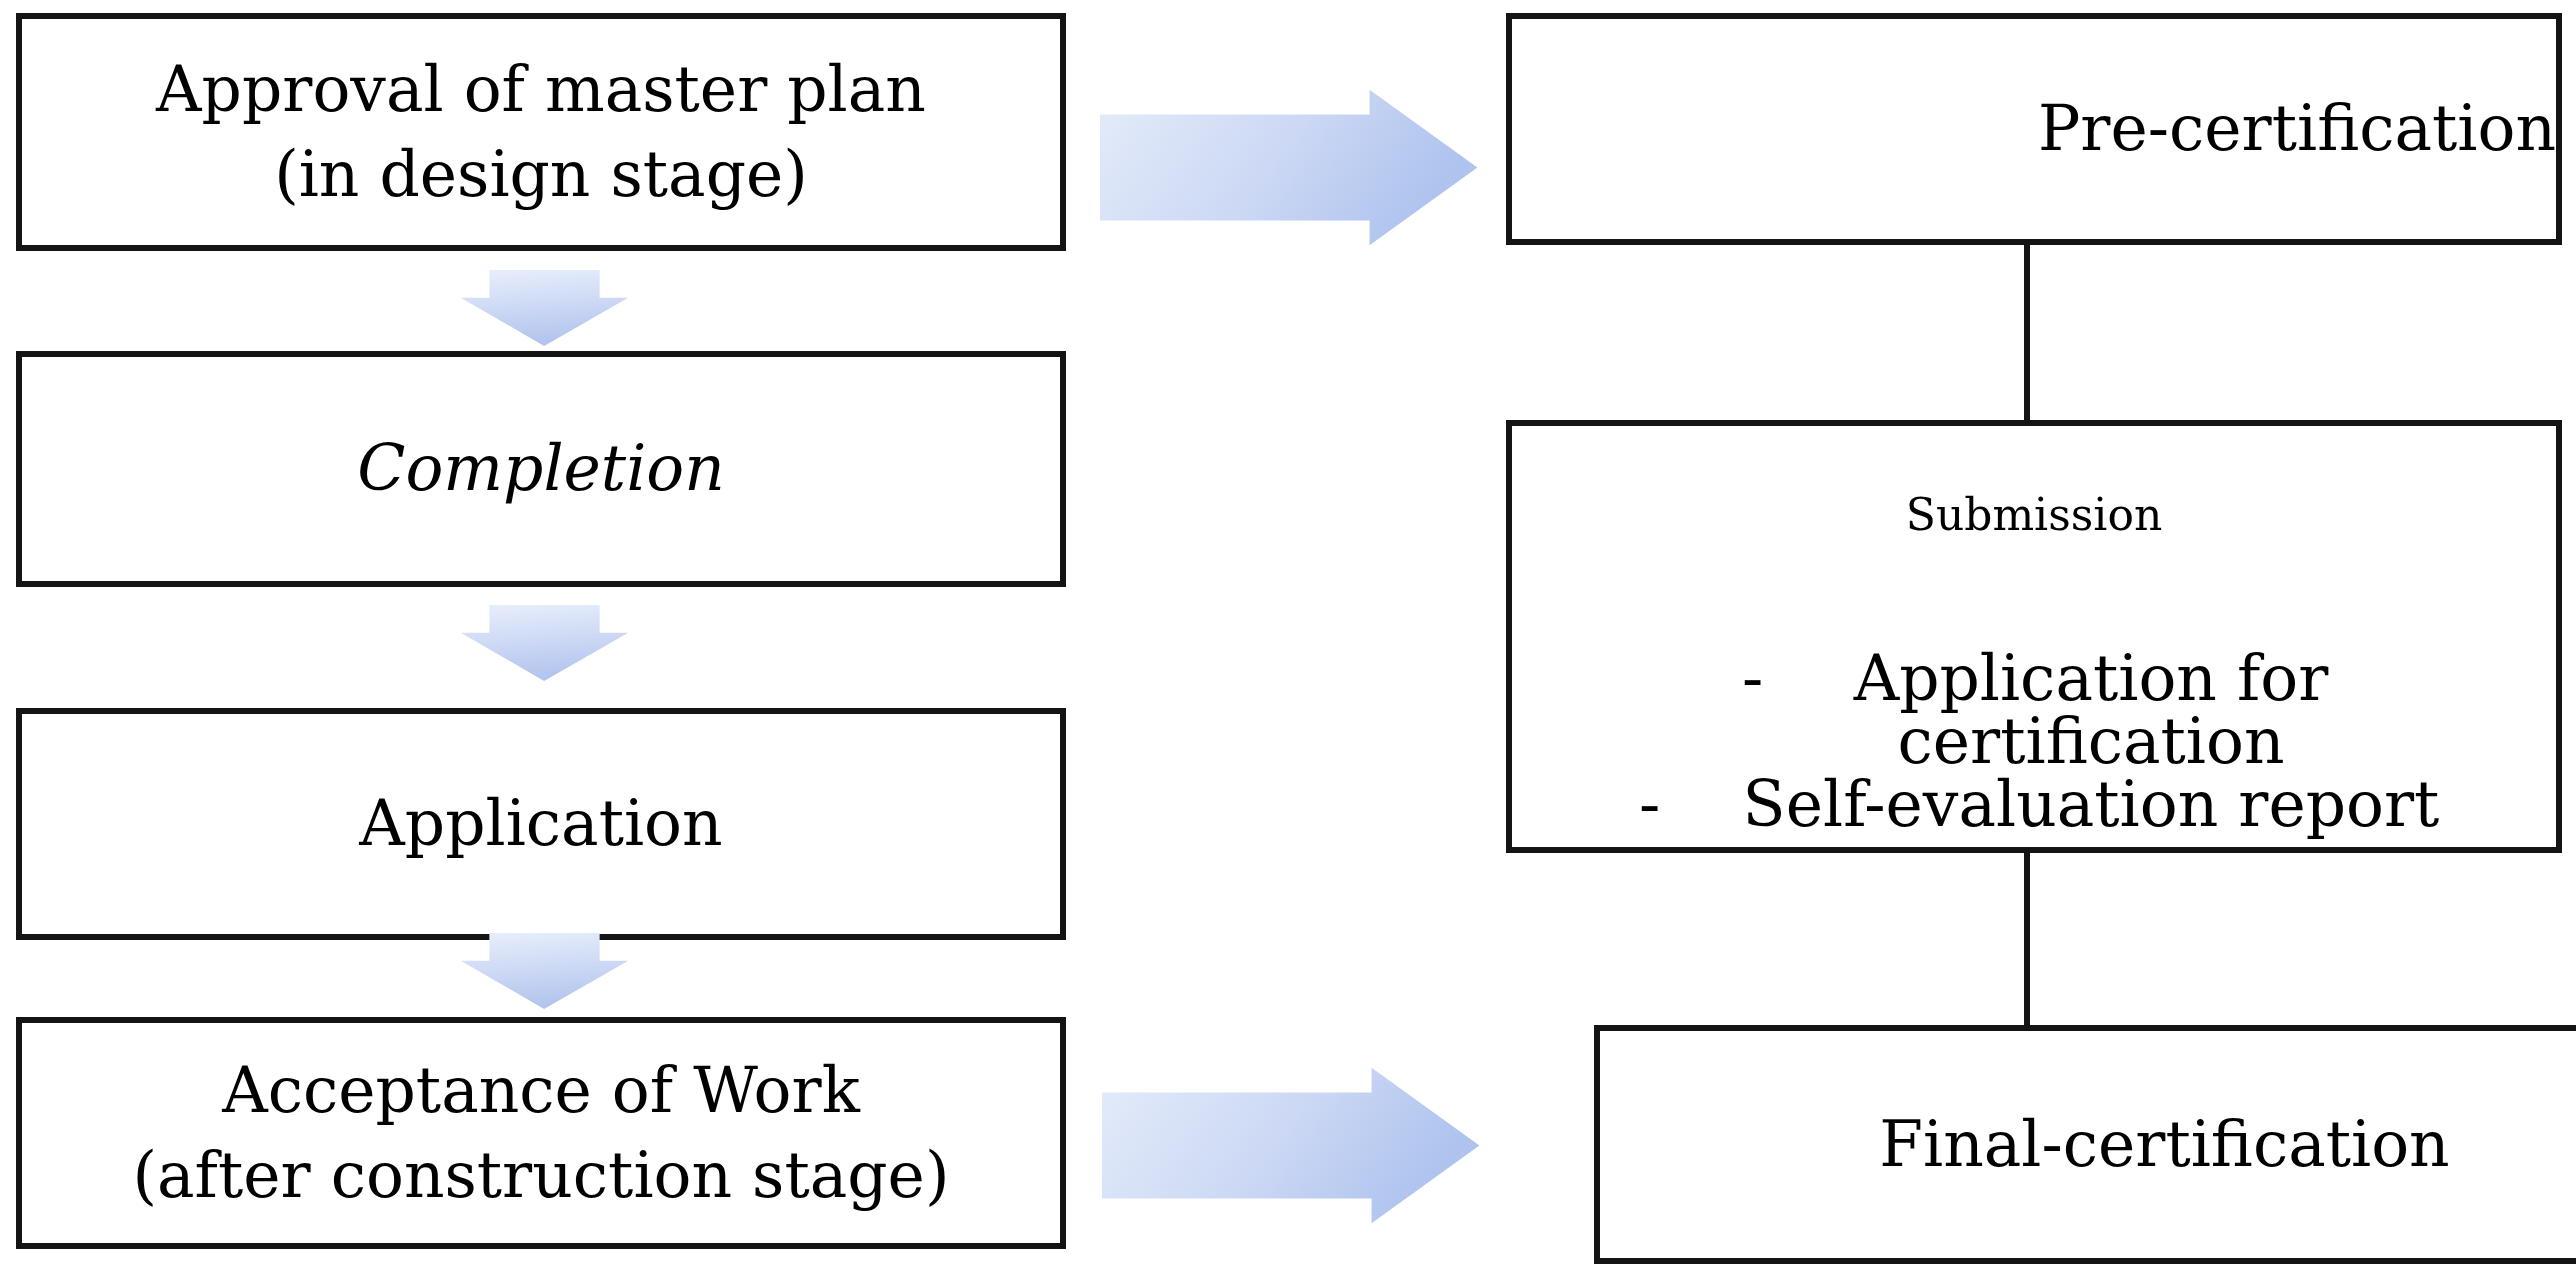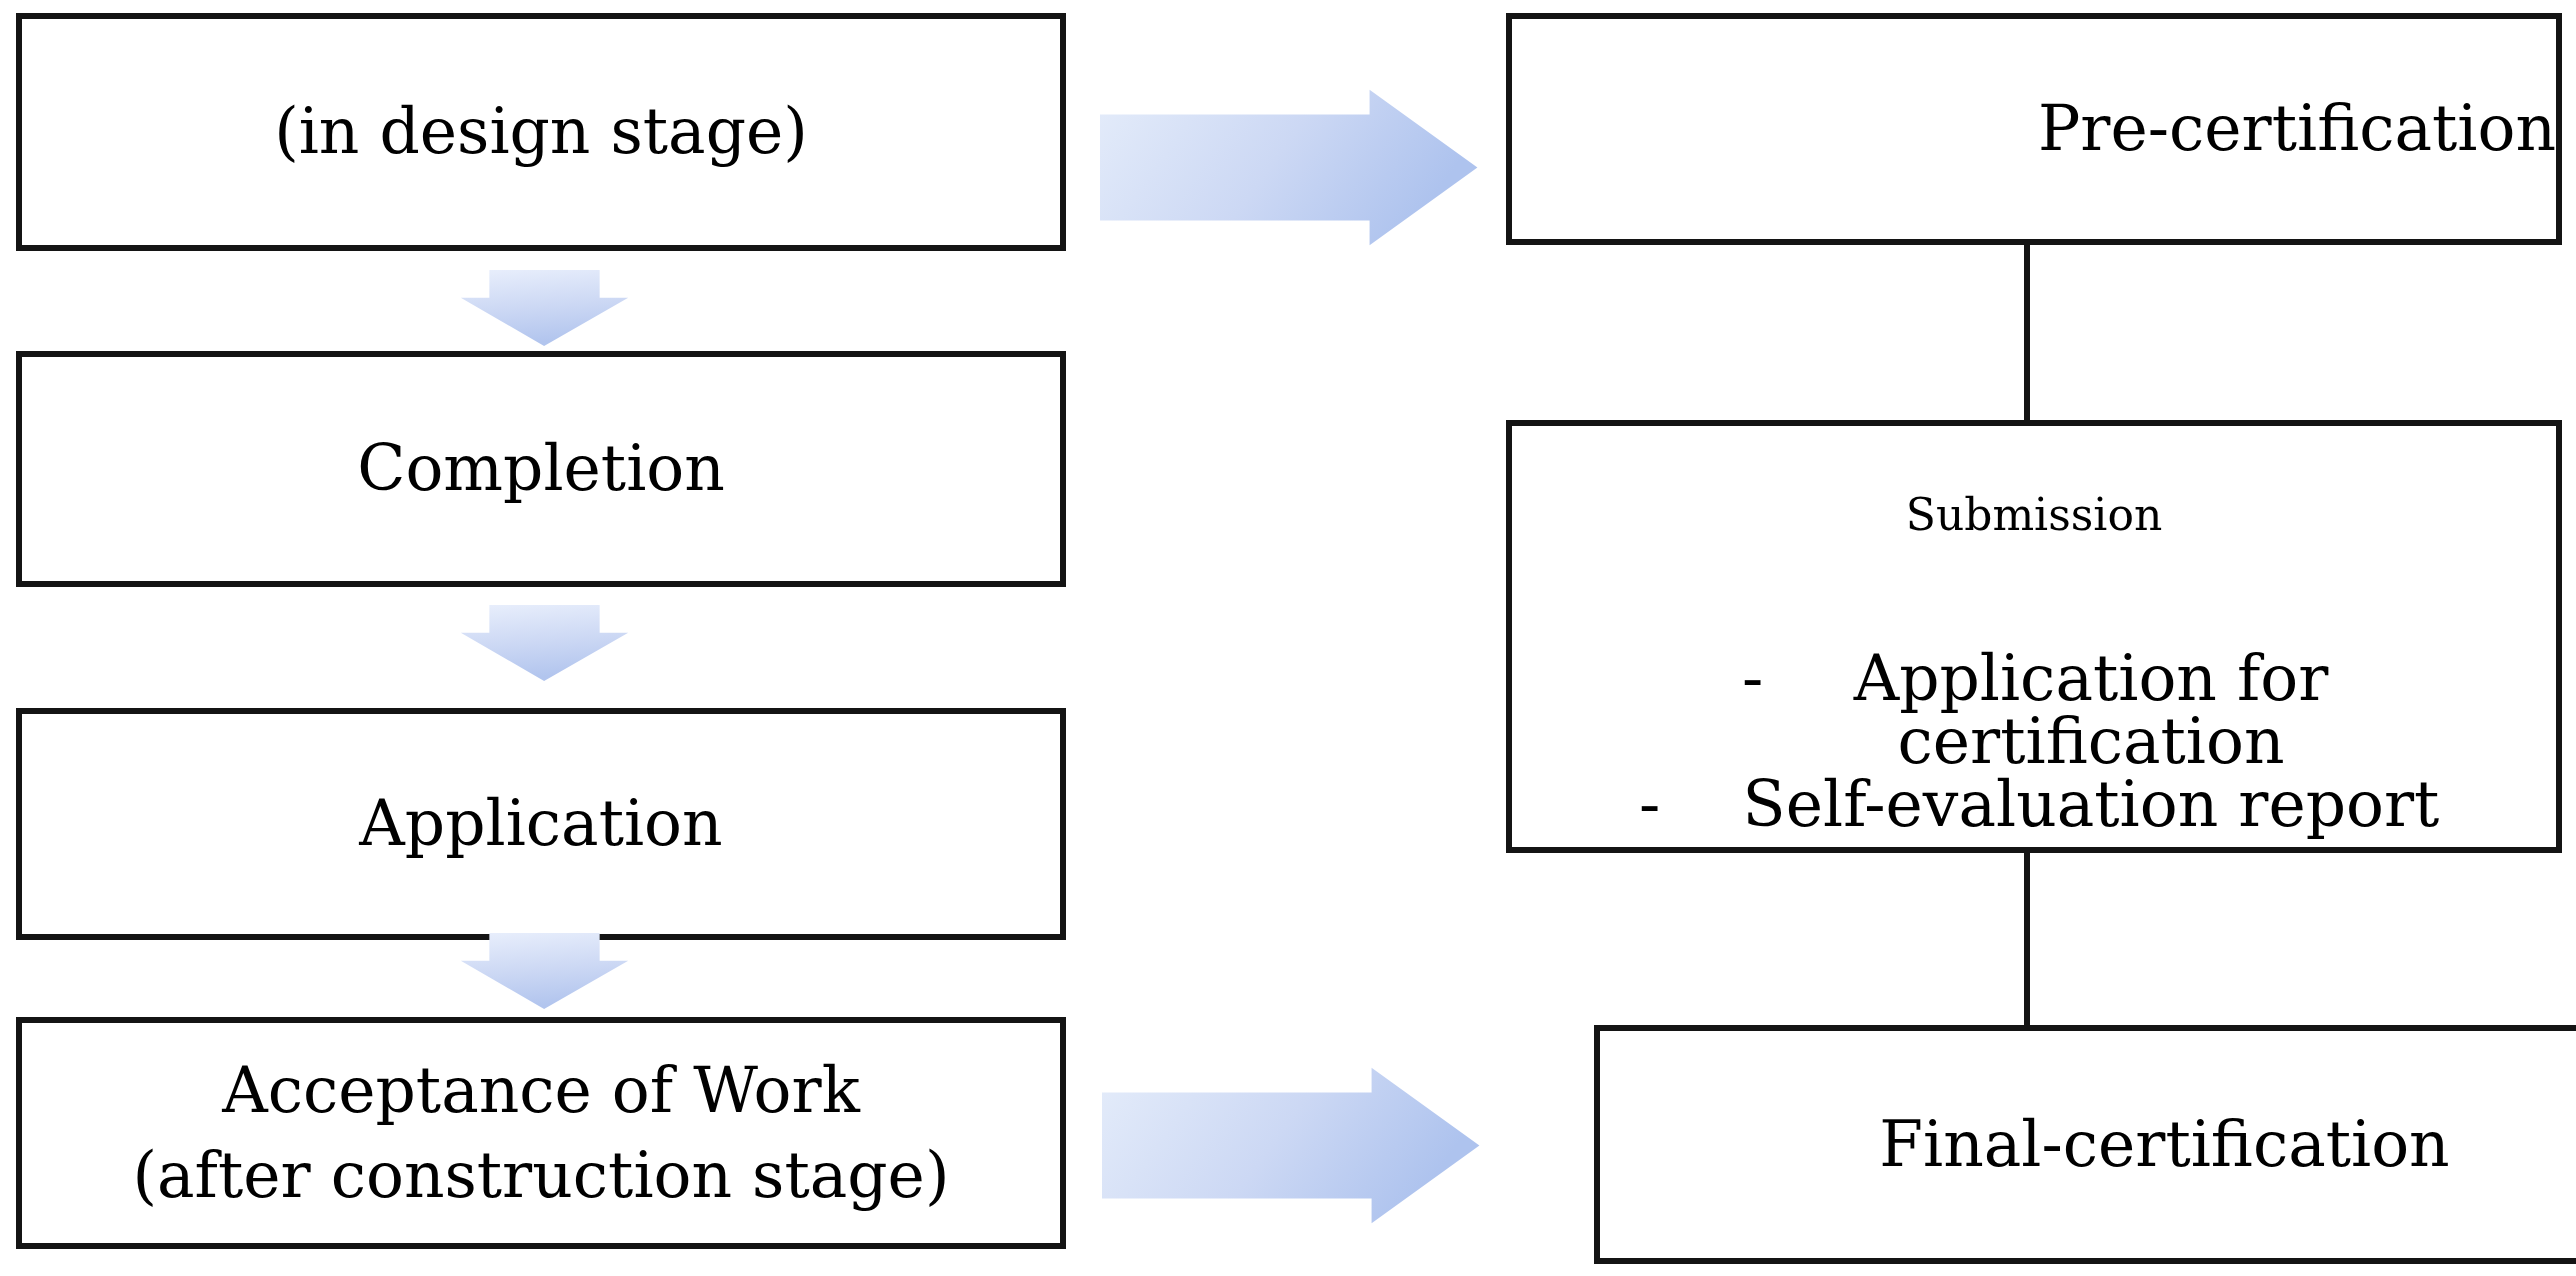--- a/index.html
+++ b/index.html
@@ -27,21 +27,21 @@
     justify-content: center;
     text-align: center;
   }
   .box .line {
     font-size: 63px;
     line-height: 1.35;
     white-space: nowrap;
   }
   
   .box-a { left: 16px;   top: 12.7px;   width: 1050px; height: 238px; }
-  .box-b { left: 16px;   top: 351px;  width: 1050px; height: 236px; }
+  .box-b { left: 16px;   top: 351px;  width: 1050px; height: 236px; font-style: italic; }
   .box-c { left: 16px;   top: 708px;  width: 1050px; height: 232px; }
   .box-d { left: 16px;   top: 1017px; width: 1050px; height: 232px; }
   
   .box-e { left: 1506px; top: 12.7px;   width: 1056px; height: 232px; align-items: flex-end; }
   .box-f { left: 1506px; top: 420px;  width: 1056px; height: 433px;
            justify-content: flex-start; }
   .box-g { left: 1594px; top: 1025px; width: 1141px; height: 239px; }
 
   
   .submission-title {
@@ -102,20 +102,21 @@
       </linearGradient>
       <linearGradient id="grad-right" x1="0%" y1="0%" x2="100%" y2="30%">
         <stop offset="0%" stop-color="#e4ecfa"></stop>
         <stop offset="55%" stop-color="#ccd8f4"></stop>
         <stop offset="100%" stop-color="#aec3ee"></stop>
       </linearGradient>
     </defs>
   </svg>
 
   <div class="box box-a">
+    <div class="line">Approval of master plan</div>
     <div class="line">(in design stage)</div>
   </div>
 
   <svg class="arrow arrow-v1" width="169" height="78" viewBox="0 0 213 98">
     <polygon points="37,1 176,1 176,36 212,36 106,97 1,36 37,36" fill="url(#grad-down)"></polygon>
   </svg>
 
   <div class="box box-b">
     <div class="line">Completion</div>
   </div>

